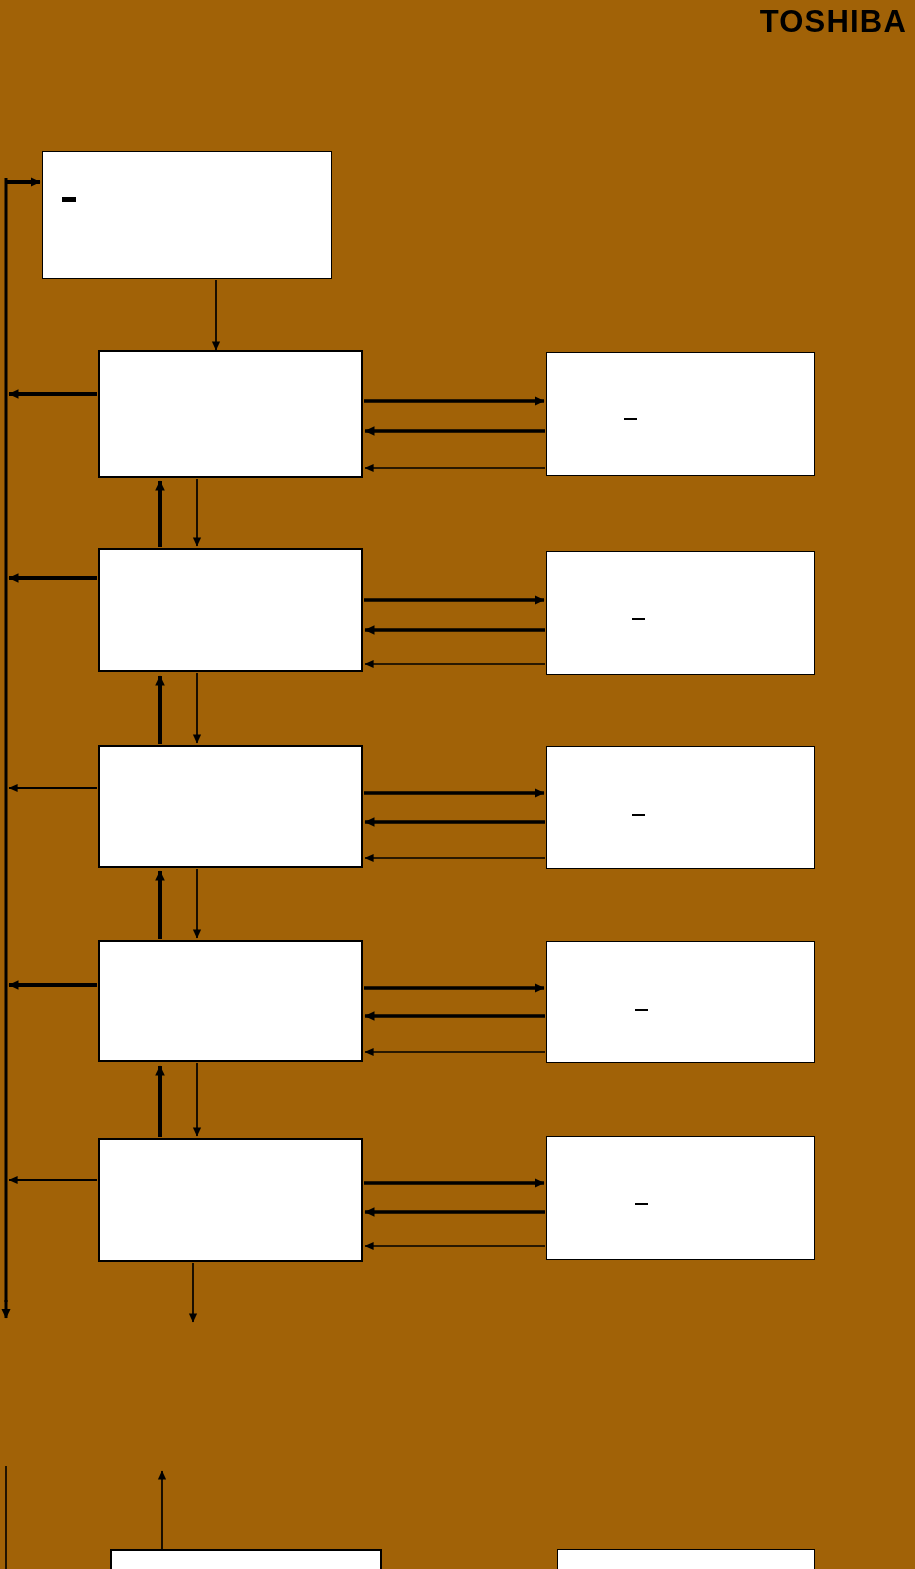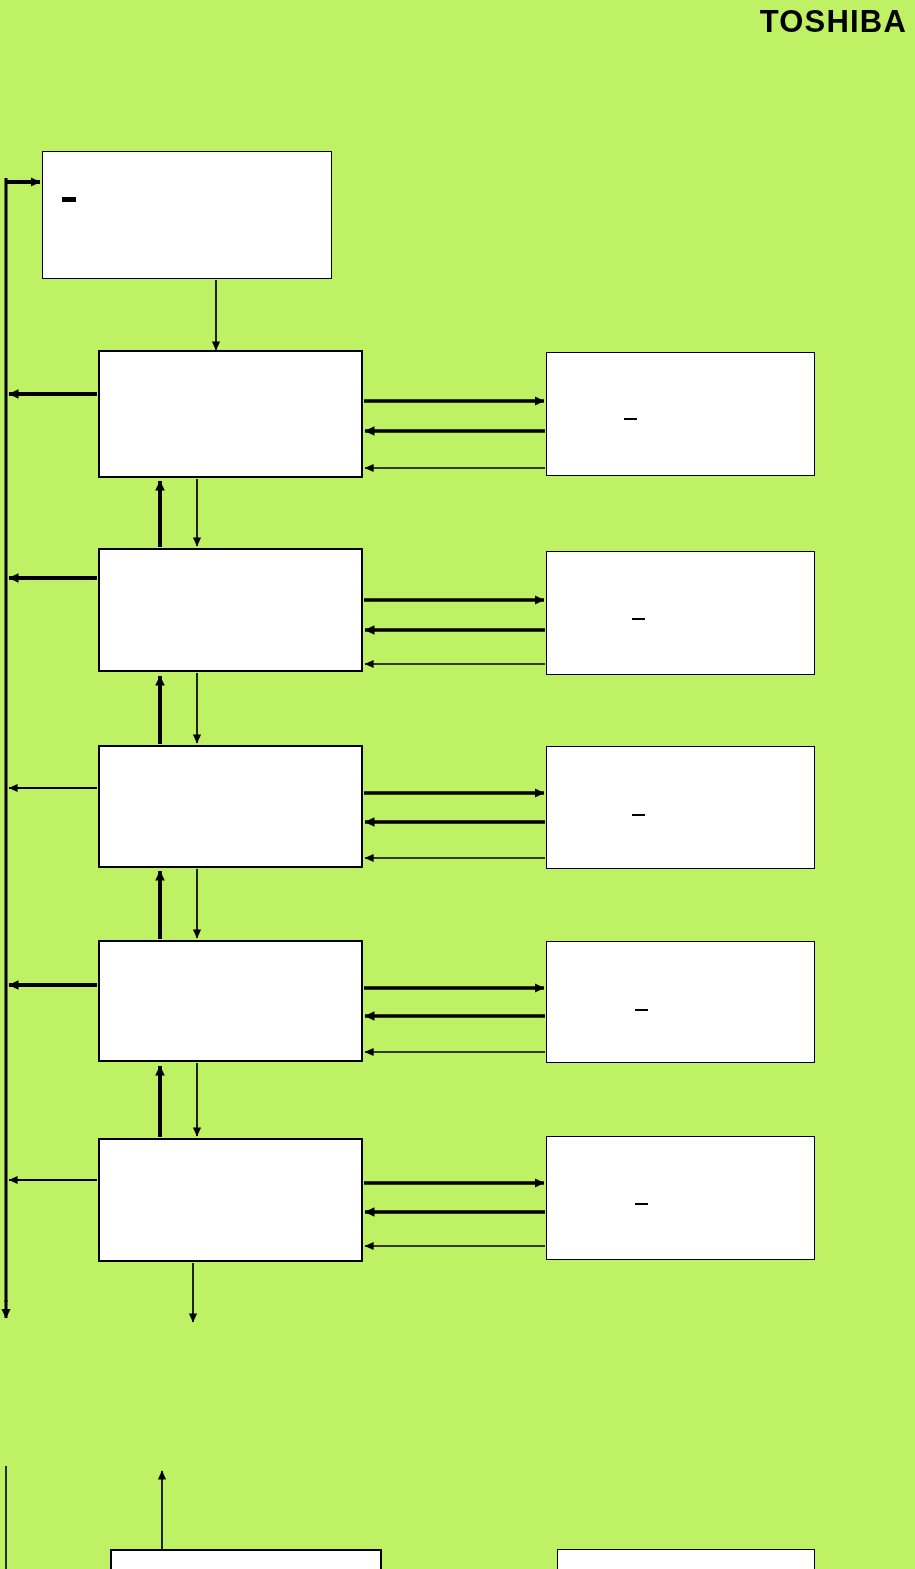--- a/index.html
+++ b/index.html
@@ -9,21 +9,21 @@
     background: #ffffff;
   }
   body {
     font-family: "Liberation Sans", sans-serif;
     color: #000000;
   }
   #page {
     position: relative;
     width: 915px;
     height: 1569px;
-    background: #bef264;
+    background: #a16207;
     overflow: hidden;
   }
   #brand {
     position: absolute;
     top: 6px;
     right: 8px;
     font-family: "Liberation Sans", sans-serif;
     font-weight: bold;
     font-size: 31px;
     letter-spacing: 1.2px;

